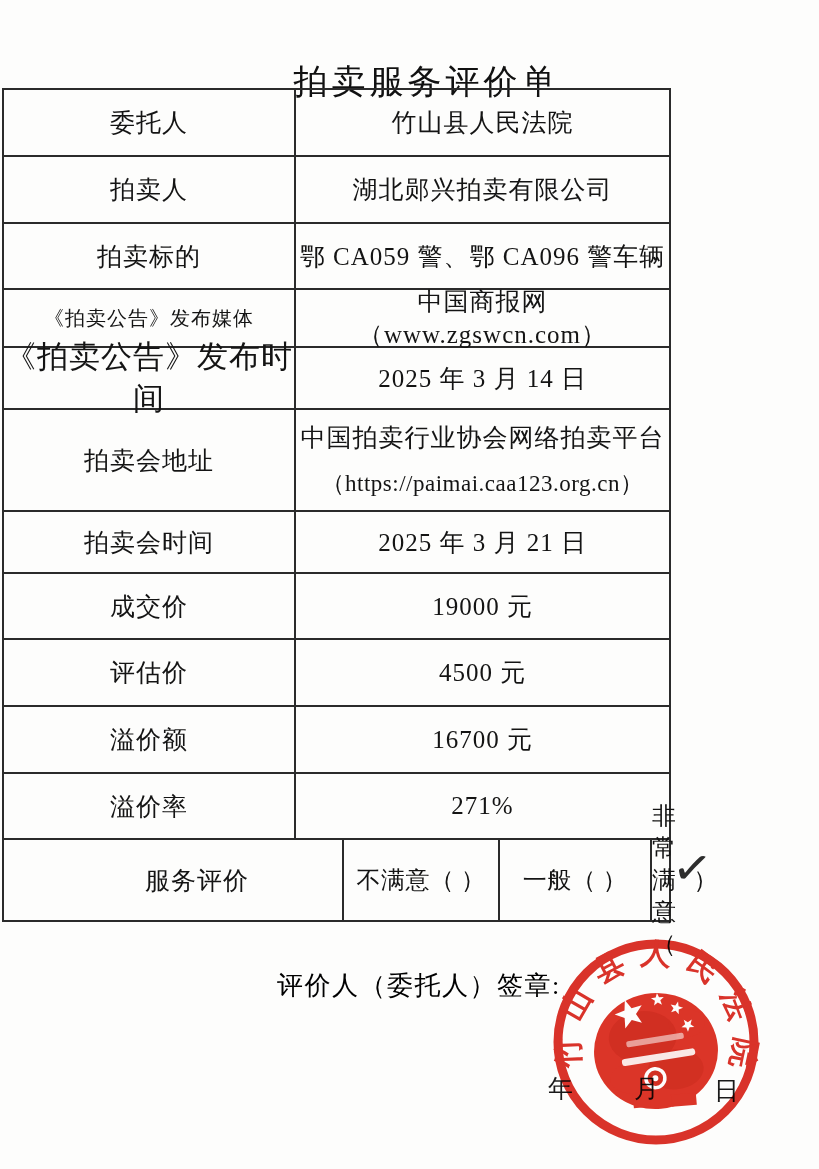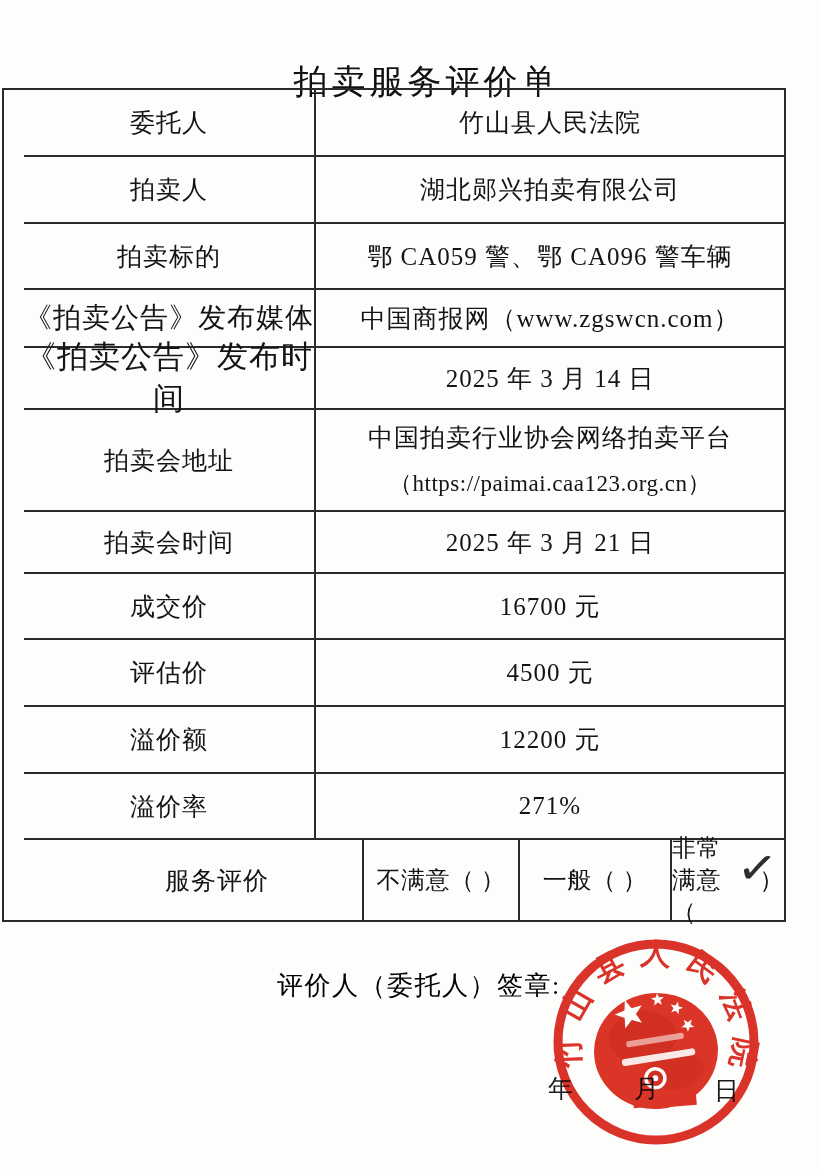--- a/index.html
+++ b/index.html
@@ -22,25 +22,24 @@
     margin:17px;
     text-align:center;
     font-size:34px;
     font-weight:normal;
     letter-spacing:4px;
     color:#111;
   }
   .form-table {
     position:absolute;
     left:2px; top:88px;
-    width:784px;
+    width:669px;
     border:2px solid #2b2b2b;
     box-sizing:border-box;
     background:transparent;
-    padding-left:20px;
   }
   .row {
     display:flex;
     border-bottom:2px solid #2b2b2b;
     box-sizing:border-box;
   }
   .row:last-child { border-bottom:none;margin-left:48px; }
   .cell {
     display:flex;
     align-items:center;
@@ -134,21 +133,21 @@
       <div class="cell label">拍卖人</div>
       <div class="cell value">湖北郧兴拍卖有限公司</div>
     </div>
 
     <div class="row" style="height:66px">
       <div class="cell label">拍卖标的</div>
       <div class="cell value">鄂 CA059 警、鄂 CA096 警车辆</div>
     </div>
 
     <div class="row" style="height:58px">
-      <div class="cell label" style="font-size:28px">《拍卖公告》发布媒体</div>
+      <div class="cell label" style="font-size:20px">《拍卖公告》发布媒体</div>
       <div class="cell value">中国商报网（www.zgswcn.com）</div>
     </div>
 
     <div class="row" style="height:62px">
       <div class="cell label" style="font-size:31px">《拍卖公告》发布时间</div>
       <div class="cell value">2025 年 3 月 14 日</div>
     </div>
 
     <div class="row" style="height:102px">
       <div class="cell label">拍卖会地址</div>
@@ -160,31 +159,31 @@
       </div>
     </div>
 
     <div class="row" style="height:62px">
       <div class="cell label">拍卖会时间</div>
       <div class="cell value">2025 年 3 月 21 日</div>
     </div>
 
     <div class="row" style="height:66px">
       <div class="cell label">成交价</div>
-      <div class="cell value">16700 元</div>
+      <div class="cell value">19000 元</div>
     </div>
 
     <div class="row" style="height:67px">
       <div class="cell label">评估价</div>
       <div class="cell value">4500 元</div>
     </div>
 
     <div class="row" style="height:67px">
       <div class="cell label">溢价额</div>
-      <div class="cell value">12200 元</div>
+      <div class="cell value">16700 元</div>
     </div>
 
     <div class="row" style="height:66px">
       <div class="cell label">溢价率</div>
       <div class="cell value">271%</div>
     </div>
 
     <div class="row" style="height:80px">
       <div class="cell label">服务评价</div>
       <div class="cell opt opt1">

